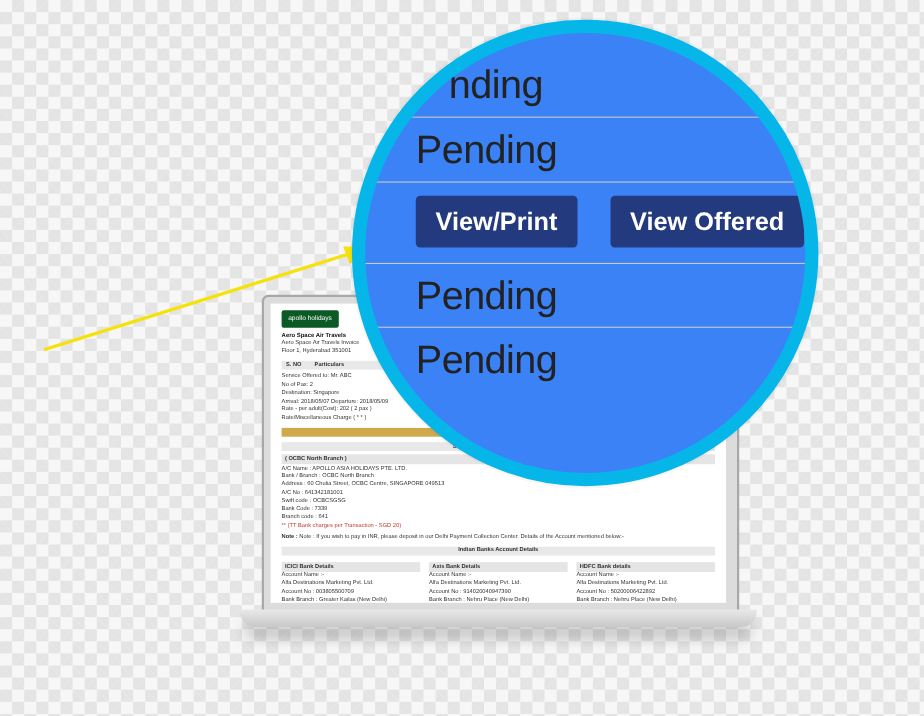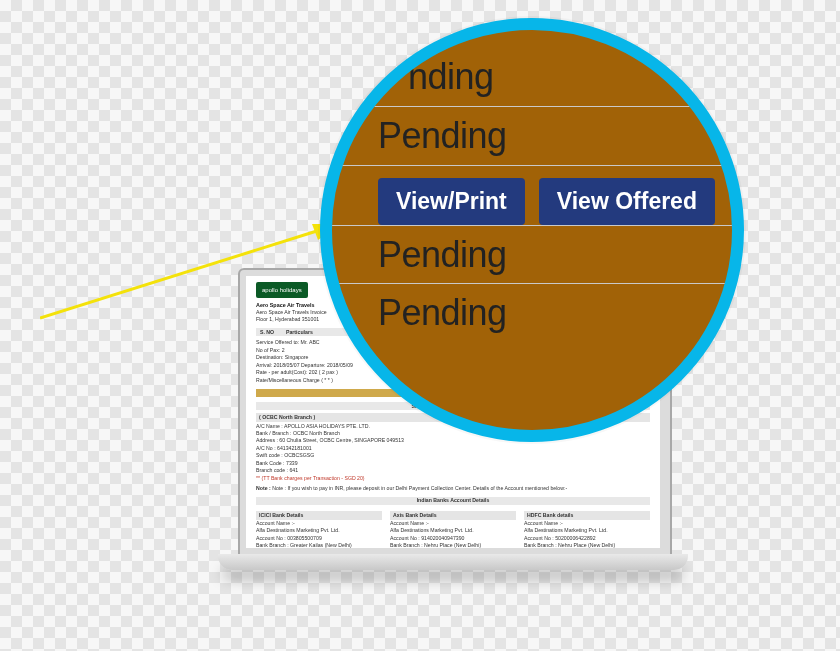--- a/index.html
+++ b/index.html
@@ -54,32 +54,32 @@
   .note{margin:3px 0;}
   .red{color:#c0392b;}
   
   .arrow{
     position:absolute;z-index:2;pointer-events:none;
     left:40px;top:210px;width:320px;height:110px;
   }
   
   .magnifier{
     position:absolute;left:320px;top:18px;width:400px;height:400px;
-    border-radius:50%;background:#a16207;
+    border-radius:50%;background:#3b82f6;
     border:12px solid #07b6e9;z-index:3;overflow:hidden;
     box-shadow:0 0 0 2px rgba(0,0,0,.03);
   }
   .mag-inner{
     position:absolute;inset:0;padding:28px 0 0 0;
     font-family:"Segoe UI",Arial,sans-serif;color:#222;
   }
   .mag-list{font-size:36px;line-height:1.05;font-weight:400;letter-spacing:-.5px;}
   .mag-item{padding:10px 0 10px 46px;border-bottom:1px solid #c9c9c9;}
   .mag-item.first{padding-top:0;padding-left:76px;}
-  .mag-btns{display:flex;gap:14px;padding:12px 0 0 46px;border-bottom:1px solid #c9c9c9;}
+  .mag-btns{display:flex;gap:30px;padding:12px 0 14px 46px;border-bottom:1px solid #c9c9c9;}
   .mag-btn{
     background:#233a7e;color:#fff;font-weight:700;font-size:23px;
     padding:10px 18px;border-radius:4px;border:none;cursor:pointer;
   }
   .mag-item.last{border-bottom:none;}
 </style>
 </head>
 <body>
 
 <div class="checker"></div>

